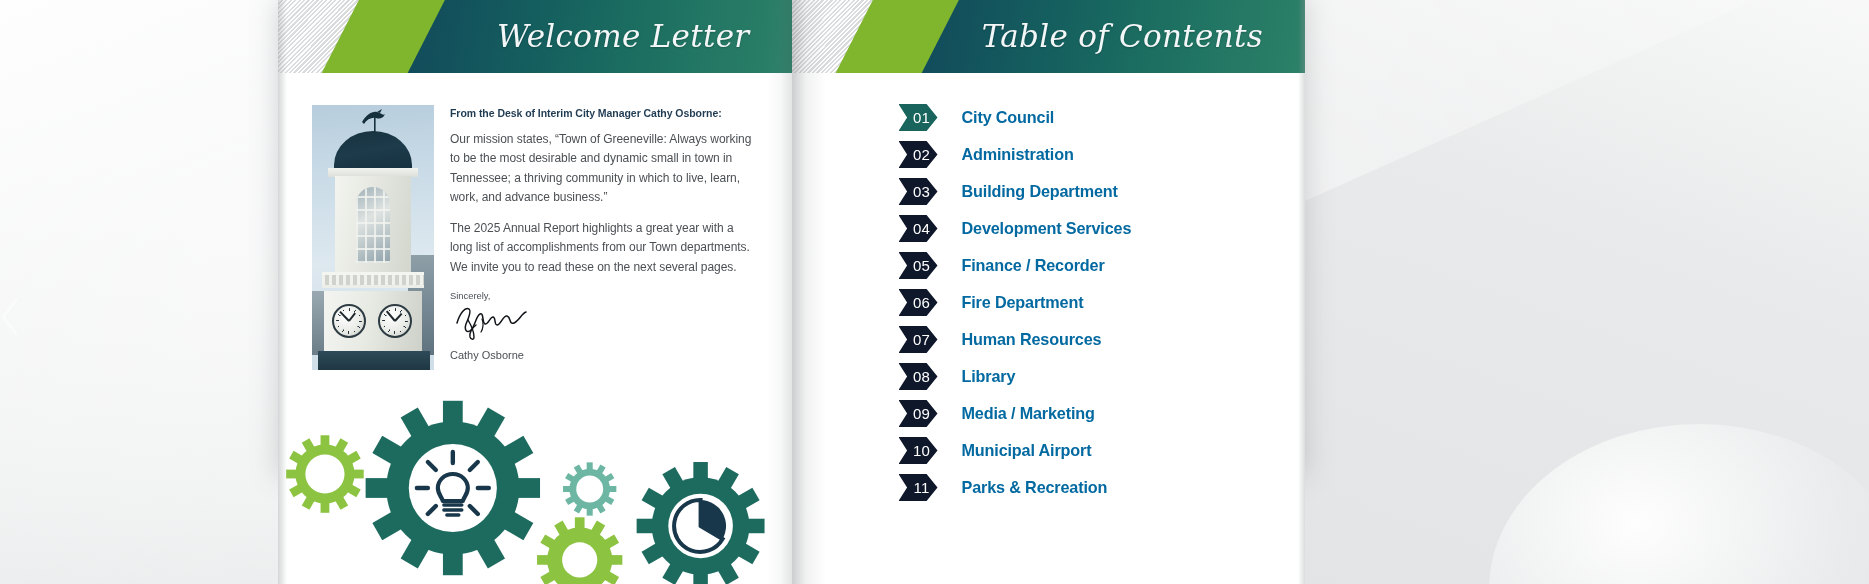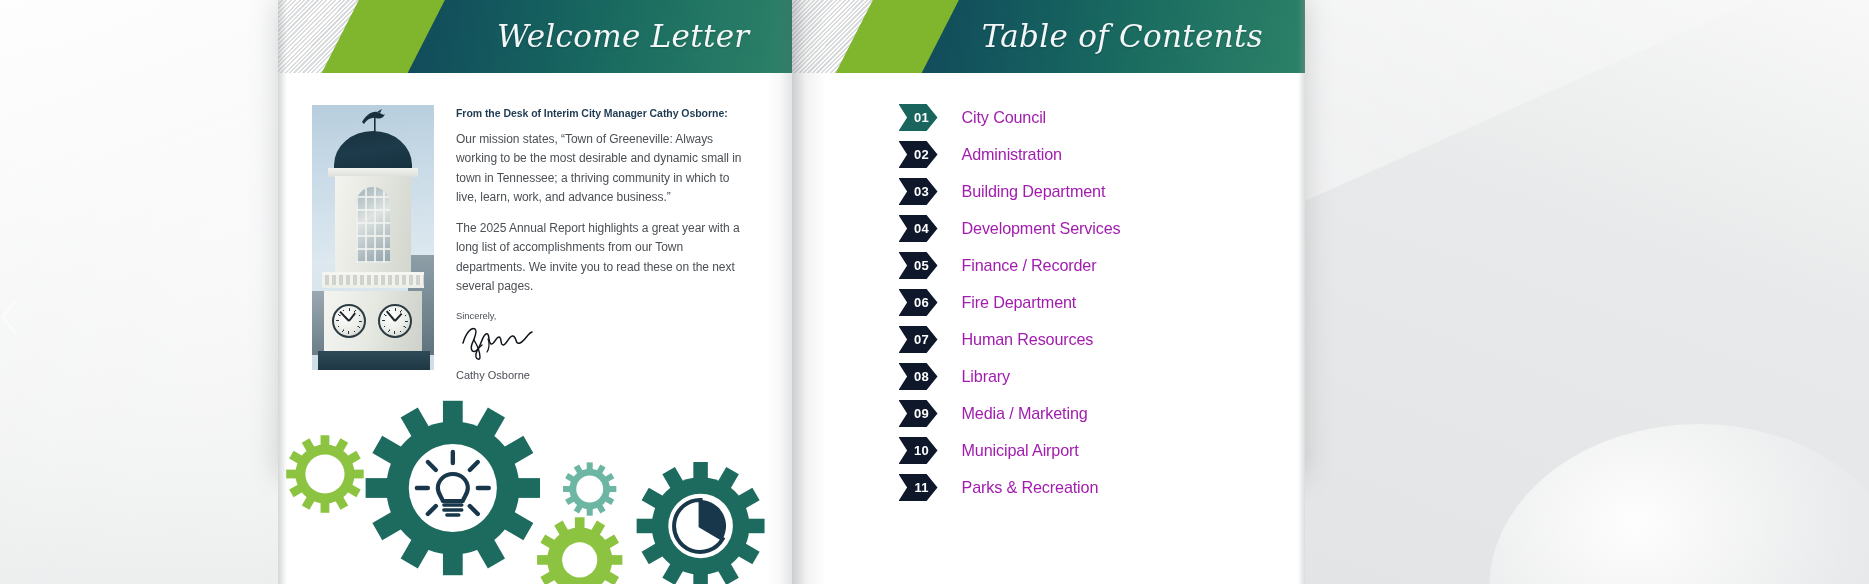--- a/index.html
+++ b/index.html
@@ -159,21 +159,21 @@
     color: #f4f7f7;
     white-space: nowrap;
     text-shadow: 0 1px 2px rgba(0,0,0,0.22);
   }
 
   
   #letter-body {
     position: relative;
     padding: 32px 40px 0 34px;
     display: flex;
-    gap: 22px;
+    gap: 16px;
     align-items: flex-start;
   }
 
   
   #tower-photo {
     position: relative;
     flex: 0 0 122px;
     width: 122px;
     height: 265px;
     overflow: hidden;
@@ -360,31 +360,31 @@
     width: 39px;
     height: 27px;
     display: flex;
     align-items: center;
     justify-content: center;
     clip-path: polygon(0% 0%, 72% 0%, 100% 50%, 72% 100%, 0% 100%, 22% 50%);
     background: #0f172a;
   }
   .toc-item.first .toc-chevron { background: #19645d; }
   .toc-number {
-    font-size: 13px;
-    font-weight: bold;
+    font-size: 15px;
+    font-weight: normal;
     color: #ffffff;
     letter-spacing: 0.2px;
     padding-left: 7px;
   }
   .toc-label {
     margin-left: 24px;
     font-size: 16.2px;
-    font-weight: 400;
-    color: #a21caf;
+    font-weight: 700;
+    color: #0369a1;
     letter-spacing: -0.15px;
     white-space: nowrap;
   }
 </style>
 </head>
 <body>
 
 <div id="viewer-backdrop">
   <div id="backdrop-sheen-top"></div>
   <div id="backdrop-sheen-right"></div>

